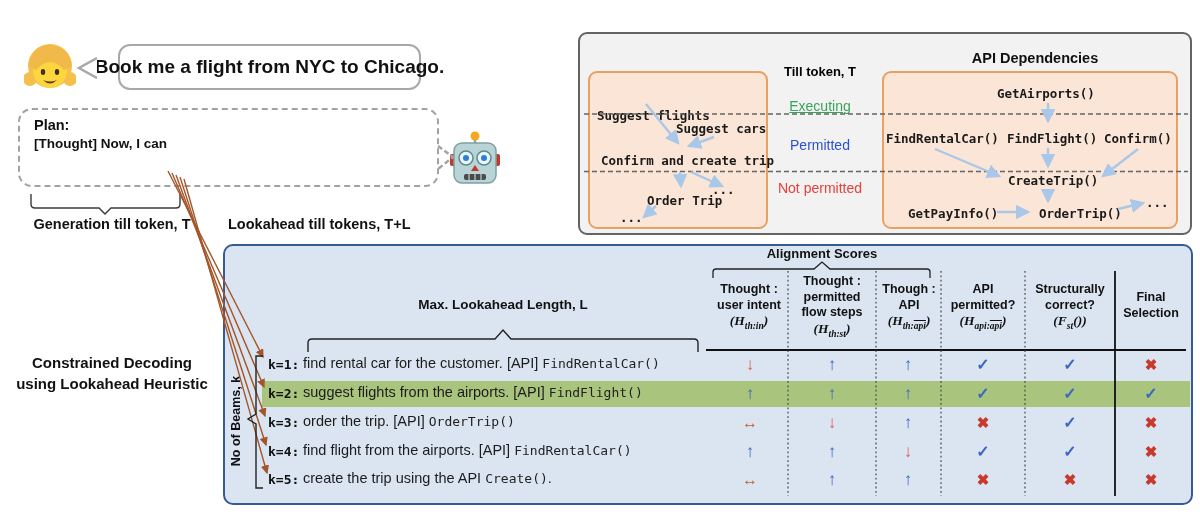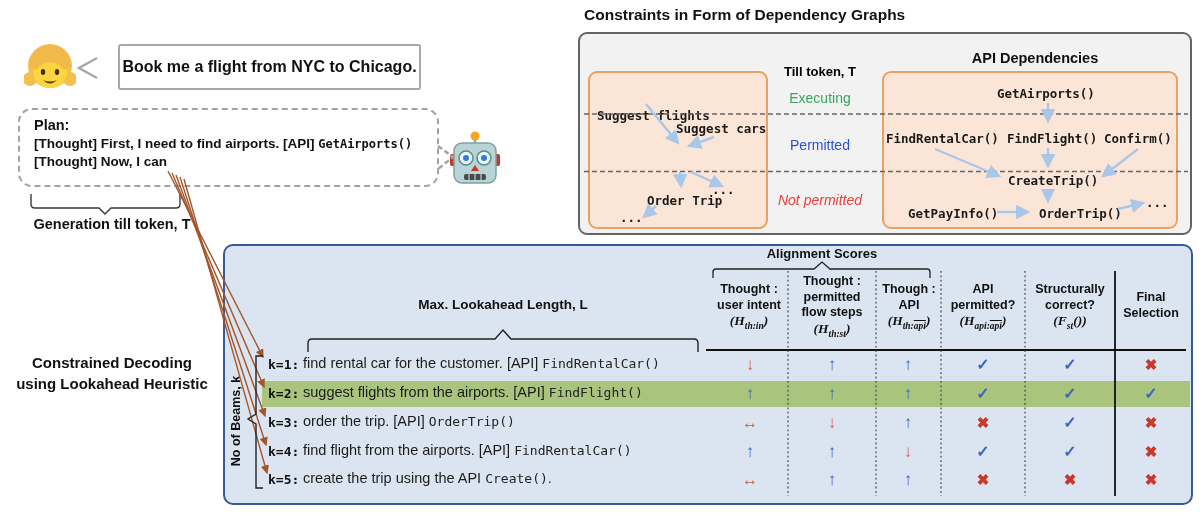--- a/index.html
+++ b/index.html
@@ -6,22 +6,22 @@
   body { background:#ffffff; font-family:"Liberation Sans", sans-serif; }
   #canvas { position:relative; width:1200px; height:516px; background:#ffffff; overflow:hidden; }
   .abs { position:absolute; }
   .b { font-weight:bold; }
   .mono { font-family:"DejaVu Sans Mono", monospace; }
   .ctr { text-align:center; }
   .nw { white-space:nowrap; }
 
   
   .bubble { left:82px; top:44px; width:303px; height:46px; background:#fff; border:2.5px solid #a8a8a8;
-            border-radius:3px; display:flex; align-items:center; justify-content:center;
-            font-size:16px; font-weight:bold; color:#111;margin-left:36px; }
+            border-radius:12px; display:flex; align-items:center; justify-content:center;
+            font-size:19px; font-weight:bold; color:#111;margin-left:36px; }
   .planbox { left:18px; top:108px; width:421px; height:79px; background:#fff; border:2.5px dashed #a2a2a2;
              border-radius:14px; padding:7px 0 0 14px; }
   .plan-title { font-size:14.5px; font-weight:bold; color:#111; }
   .plan-line { font-size:13.5px; font-weight:bold; color:#111; margin-top:3px; }
   .plan-line .mono { font-size:12px; }
 
   .gen-label { left:14px; top:216px; width:196px; font-size:14.5px; font-weight:bold; color:#111; text-align:center; }
   .look-label { left:228px; top:216px; font-size:14.5px; font-weight:bold; color:#111; }
 
   
@@ -75,21 +75,20 @@
       <path d="M19,38 Q26,45 33,38 Q26,41 19,38 Z" fill="#5b3a14"></path>
     </svg>
   </div>
 
   <div class="abs bubble">
     <span class="nw">Book me a flight from NYC to Chicago.</span>
   </div>
 
   <div class="abs planbox">
     <div class="plan-title">Plan:</div>
-    <div class="plan-line nw"><span>[Thought] First, I need to find airports. [API] </span><span class="mono">GetAirports()</span></div>
     <div class="plan-line nw">[Thought] Now, I can</div>
   </div>
 
   <div class="emoji-box" style="left:450px; top:130px;">
     <svg width="50" height="56" viewBox="0 0 50 56">
       <line x1="25" y1="6" x2="25" y2="14" stroke="#8fa6a8" stroke-width="2.5"></line>
       <circle cx="25" cy="6" r="4.5" fill="#f5a623"></circle>
       <rect x="0" y="24" width="6" height="12" rx="2" fill="#c0392b"></rect>
       <rect x="44" y="24" width="6" height="12" rx="2" fill="#c0392b"></rect>
       <rect x="4" y="13" width="42" height="40" rx="8" fill="#b9d4d6" stroke="#7fa0a3" stroke-width="1.5"></rect>
@@ -99,34 +98,35 @@
         <circle cx="34" cy="28" r="3" fill="#2e7fd4"></circle>
       <path d="M25,35 L21,41 L29,41 Z" fill="#c0392b"></path>
       <rect x="14" y="44" width="22" height="6" rx="2" fill="#4a4a4a"></rect>
       <line x1="19" y1="44" x2="19" y2="50" stroke="#b9d4d6" stroke-width="1.2"></line>
       <line x1="25" y1="44" x2="25" y2="50" stroke="#b9d4d6" stroke-width="1.2"></line>
       <line x1="31" y1="44" x2="31" y2="50" stroke="#b9d4d6" stroke-width="1.2"></line>
     </svg>
   </div>
 
   <div class="abs gen-label">Generation till token, T</div>
-
-  <div class="abs constraints-title">Constraints in Form of Dependency Graphs</div>
+  <div class="abs look-label">Lookahead till tokens, T+L</div>
+
   <div class="abs graybox"></div>
   <div class="abs dep-title" style="left:905px; top:50px; width:260px; text-align:center;">API Dependencies</div>
   <div class="abs orangebox" style="left:588px; top:71px; width:180px; height:158px;"></div>
   <div class="abs orangebox" style="left:882px; top:71px; width:296px; height:158px;"></div>
 
   <div class="abs b" style="left:770px; top:64px; width:100px; text-align:center; font-size:13px;">Till token, T</div>
-  <div class="abs status st-exec ctr" style="left:770px; top:90px; width:100px;">Executing</div>
+  <div class="abs status st-exec ctr" style="left:770px; top:98px; width:100px;text-decoration:underline;">Executing</div>
   <div class="abs status st-perm ctr" style="left:770px; top:137px; width:100px;">Permitted</div>
-  <div class="abs status st-not ctr" style="left:764px; top:192px; width:112px;font-style:italic;">Not permitted</div>
+  <div class="abs status st-not ctr" style="left:764px; top:180px; width:112px;">Not permitted</div>
 
   <div class="abs depnode" style="left:597px; top:88px;margin-top:20px;">Suggest flights</div>
   <div class="abs depnode" style="left:676px; top:121px;">Suggest cars</div>
+  <div class="abs depnode" style="left:601px; top:153px;">Confirm and create trip</div>
   <div class="abs depnode" style="left:647px; top:193px;">Order Trip</div>
   <div class="abs depnode" style="left:712px; top:182px;">...</div>
   <div class="abs depnode" style="left:620px; top:210px;">...</div>
 
   <div class="abs depnode" style="left:997px; top:86px;">GetAirports()</div>
   <div class="abs depnode" style="left:886px; top:131px;">FindRentalCar()</div>
   <div class="abs depnode" style="left:1007px; top:131px;">FindFlight()</div>
   <div class="abs depnode" style="left:1104px; top:131px;">Confirm()</div>
   <div class="abs depnode" style="left:1008px; top:173px;">CreateTrip()</div>
   <div class="abs depnode" style="left:908px; top:206px;">GetPayInfo()</div>

